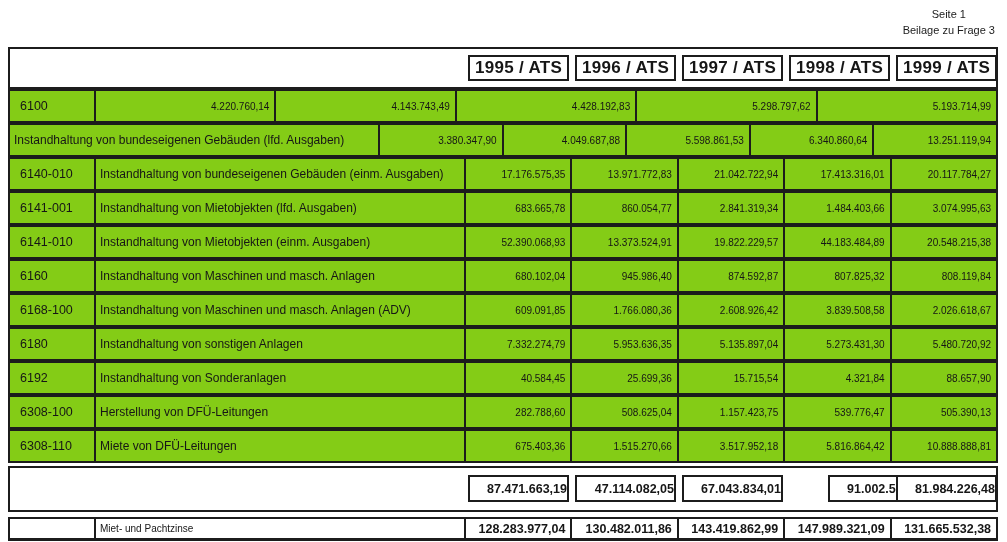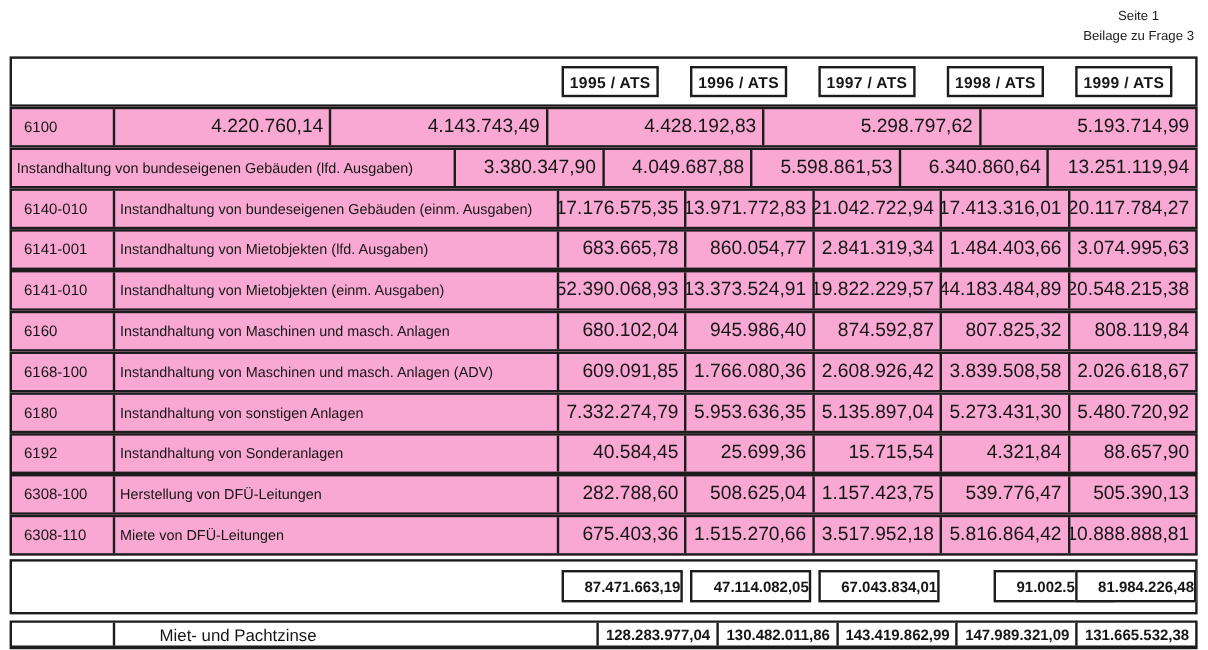--- a/index.html
+++ b/index.html
@@ -11,55 +11,55 @@
   .corner{
     position:absolute;top:7px;right:12px;text-align:center;
     font-size:11px;line-height:1.45;color:#1b1b1b;
   }
   
   .hdr-band{
     position:absolute;left:8px;top:47px;width:990px;height:42px;
     border:2px solid #1c1c1c;box-sizing:border-box;background:#fff;
   }
   .year-cell{
-    position:absolute;top:6px;height:26px;width:81px;
+    position:absolute;top:6px;height:26px;width:101px;
     border:2px solid #1c1c1c;box-sizing:border-box;
-    font-weight:bold;font-size:13px;letter-spacing:.3px;
+    font-weight:bold;font-size:17px;letter-spacing:.3px;
     display:flex;align-items:center;justify-content:center;background:#fff;
   }
   .yc0{left:458px}.yc1{left:565px}.yc2{left:672px}.yc3{left:779px}.yc4{left:886px}
   
   .rows{position:absolute;left:8px;top:89px;width:990px;}
   .row{
     position:relative;height:34px;border:2px solid #1c1c1c;
-    box-sizing:border-box;display:flex;background:#f9a8d4;
+    box-sizing:border-box;display:flex;background:#84cc16;
   }
   .c{box-sizing:border-box;display:flex;align-items:center;overflow:hidden;white-space:nowrap;}
   .c.code{flex:0 0 86px;border-right:2px solid #1c1c1c;padding-left:10px;font-size:12.5px;}
   .c.label{flex:0 0 370px;border-right:2px solid #1c1c1c;padding-left:4px;font-size:12px;}
-  .c.val{flex:1 1 0;justify-content:flex-end;padding-right:5px;font-size:16px;}
+  .c.val{flex:1 1 0;justify-content:flex-end;padding-right:5px;font-size:10px;}
   .c.val + .c.val{border-left:2px solid #1c1c1c;}
   
   .totals-band{
     position:absolute;left:8px;top:466px;width:990px;height:46px;
     border:2px solid #1c1c1c;box-sizing:border-box;background:#fff;
   }
   .total-cell{
     position:absolute;top:7px;height:27px;width:101px;
     border:2px solid #1c1c1c;box-sizing:border-box;background:#fff;
     font-weight:bold;font-size:12.5px;
     display:flex;align-items:center;justify-content:flex-end;padding-right:0;
   }
   
   .footer-row{
     position:absolute;left:8px;top:517px;width:990px;height:24px;
     border:2px solid #1c1c1c;border-bottom-width:3px;
     box-sizing:border-box;display:flex;background:#fff;
   }
-  .footer-row .c.label{font-size:14px;margin-left:33px;}
+  .footer-row .c.label{font-size:10px;}
   .footer-row .c.val{font-weight:bold;font-size:12.5px;padding-left:33px;}
 </style>
 </head>
 <body>
 
 <div class="page">
 
   <div class="corner">
     <div>Seite 1</div>
     <div>Beilage zu Frage 3</div>

